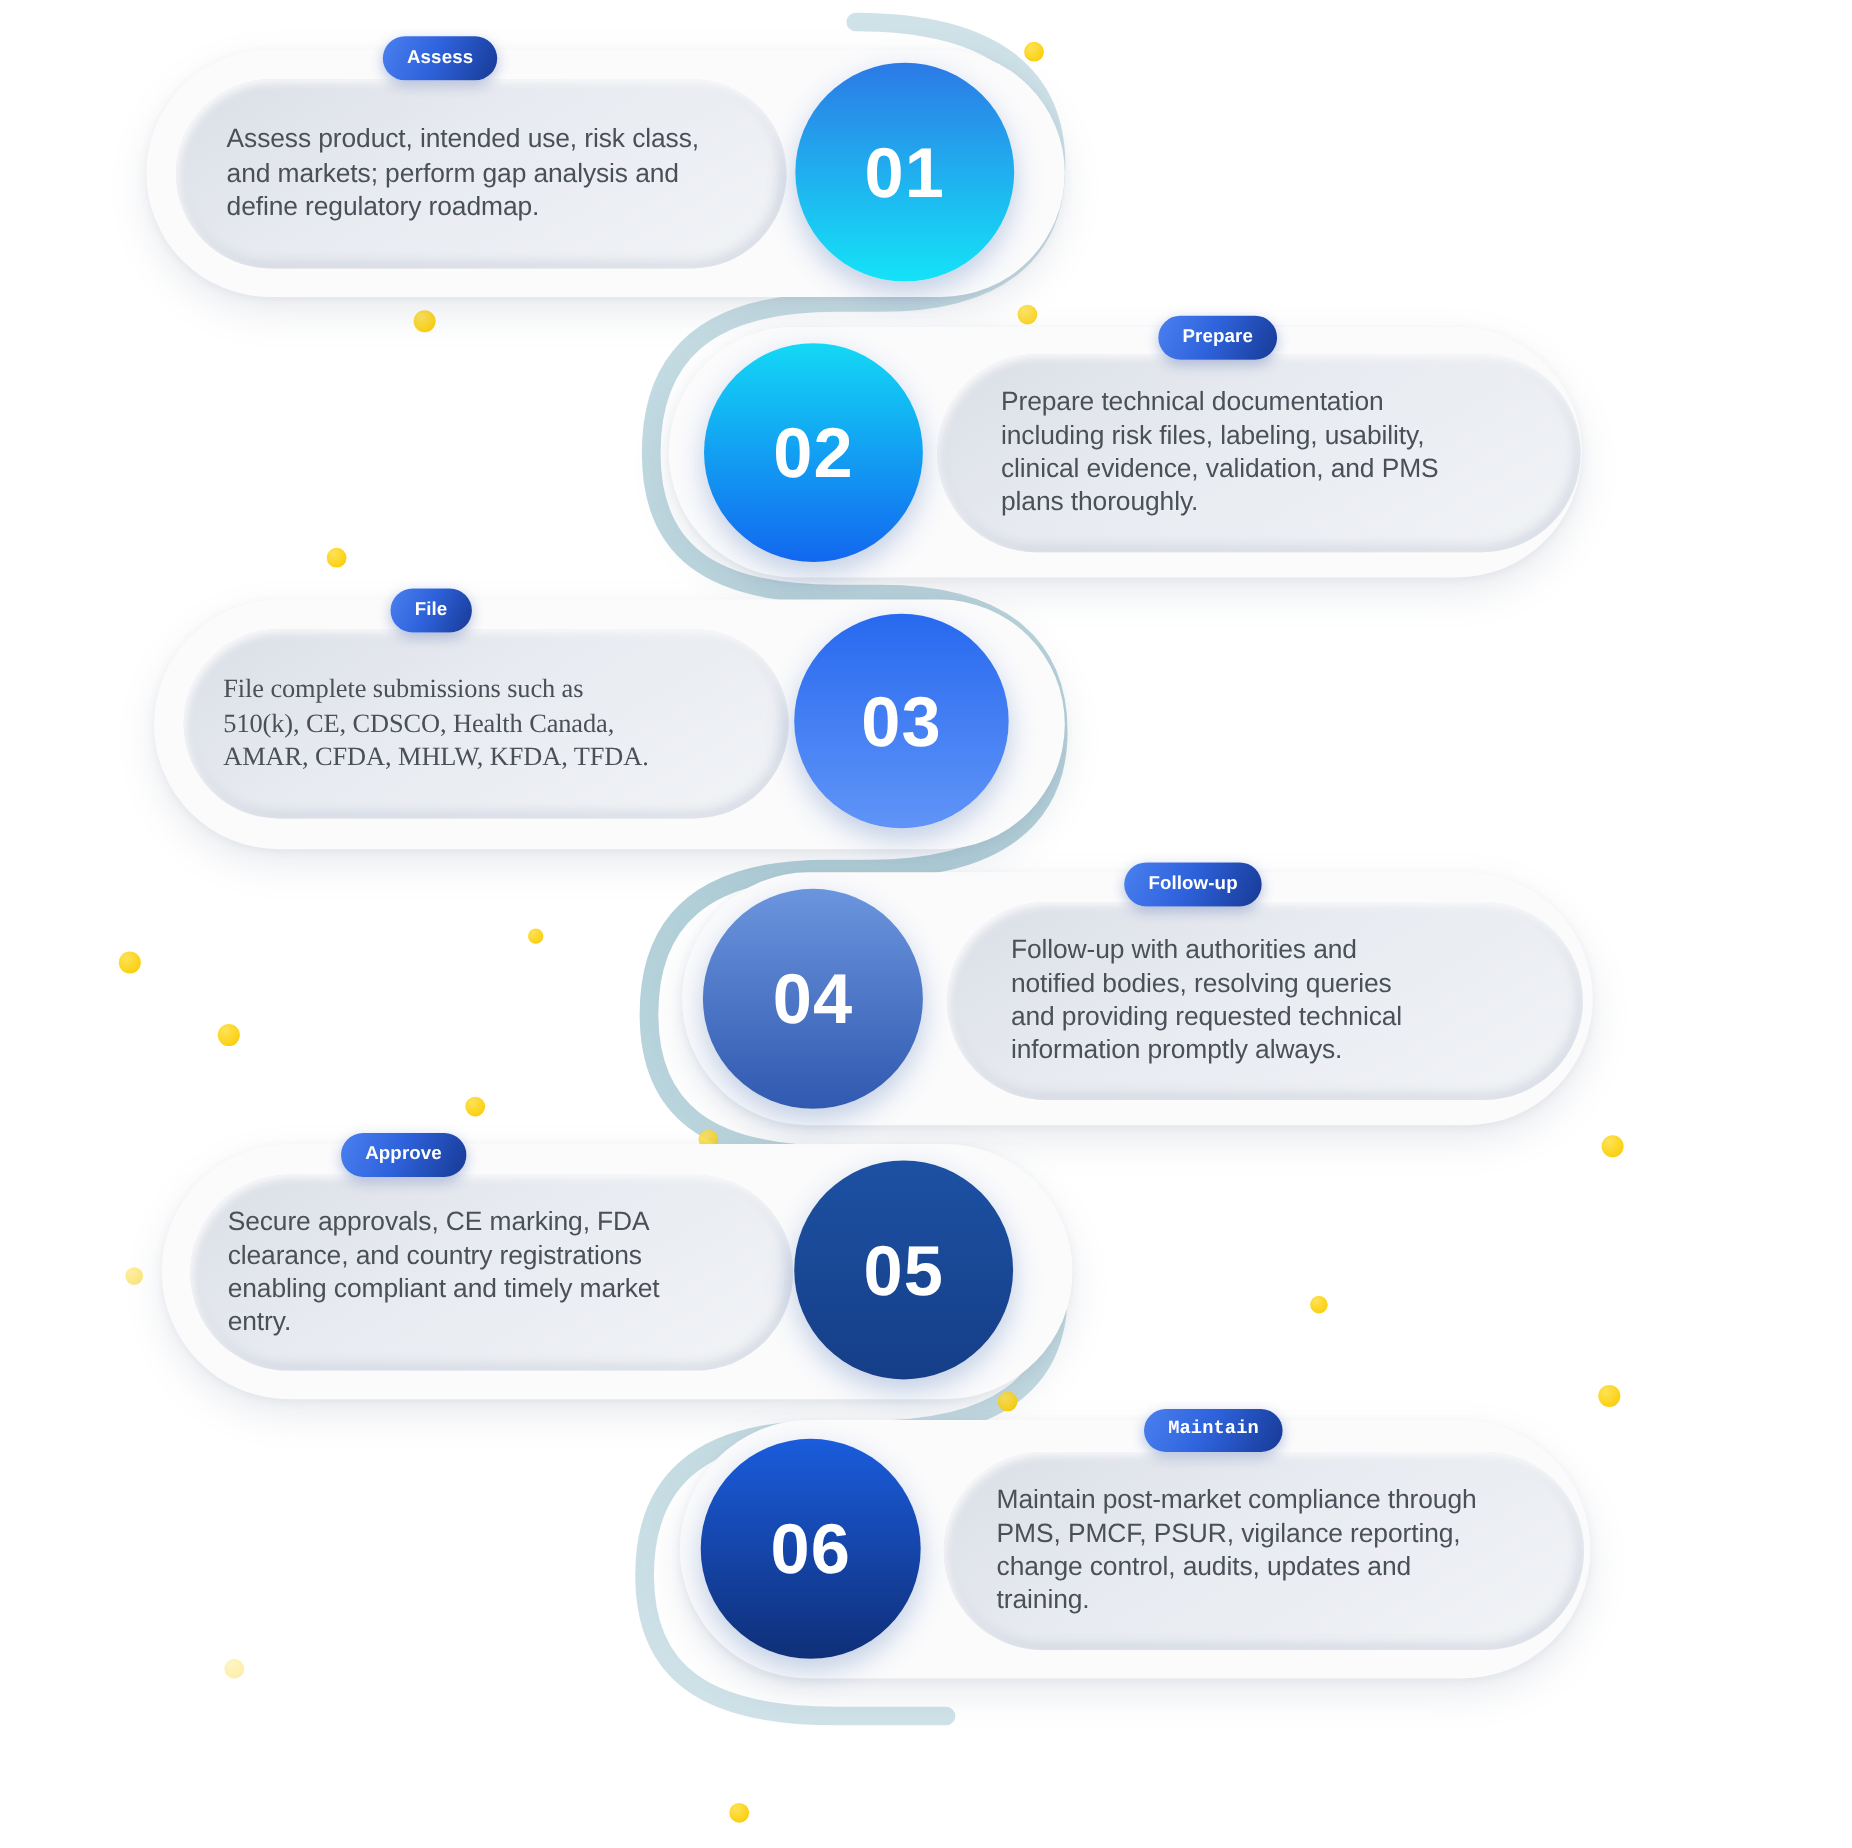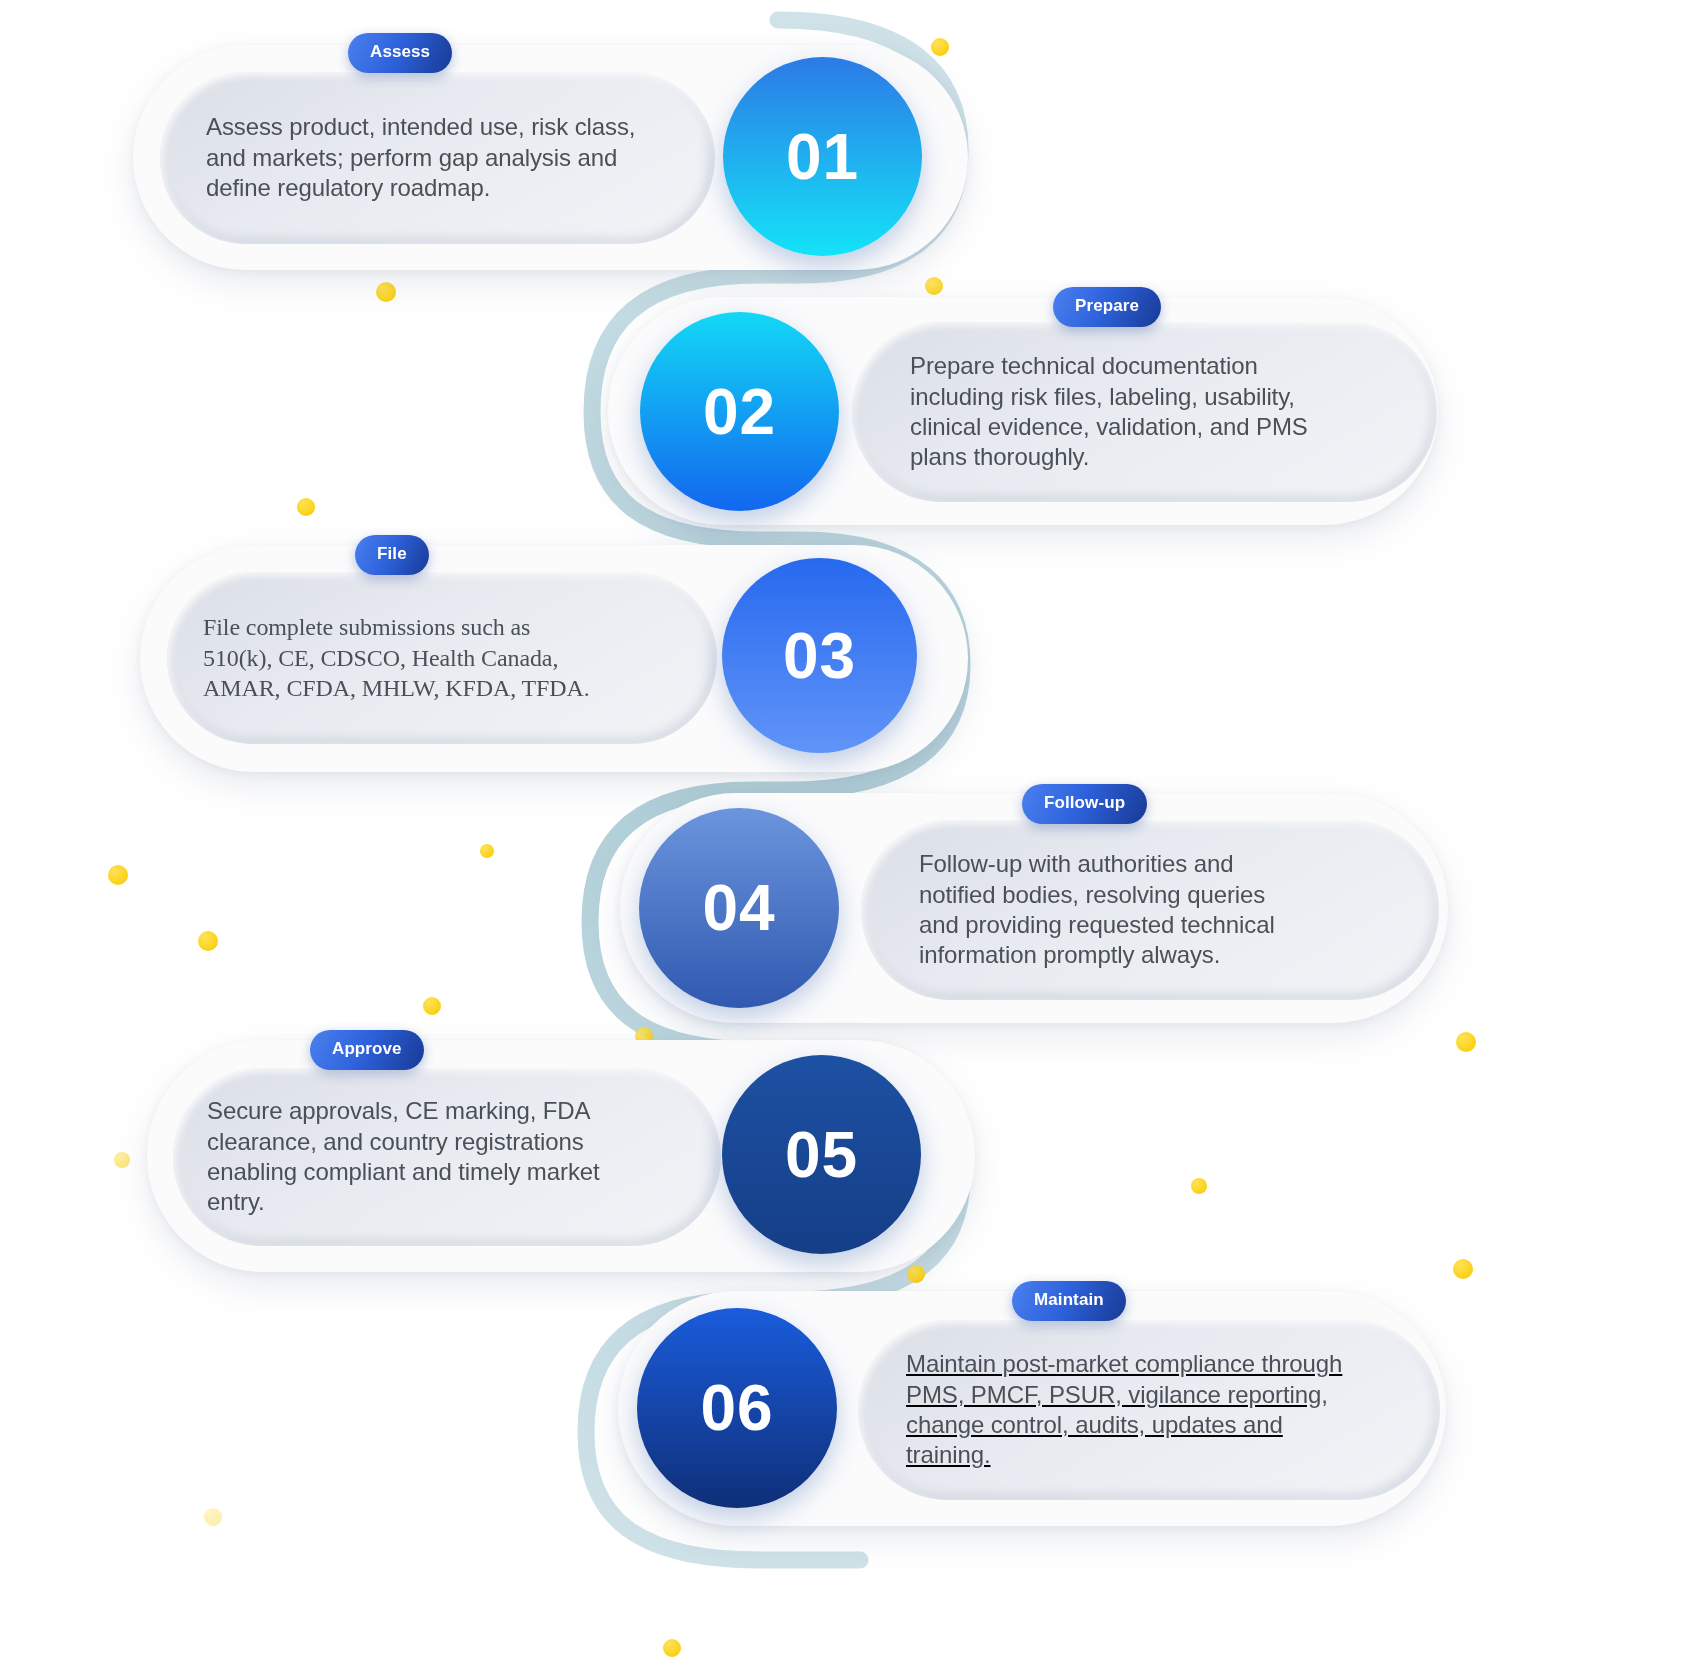--- a/index.html
+++ b/index.html
@@ -208,25 +208,25 @@
         <div class="card-text">Secure approvals, CE marking, FDA
 clearance, and country registrations
 enabling compliant and timely market
 entry.</div>
       </div>
       <div class="circle" style="left: 722px; top: 1055px; width: 199px; height: 199px; background: linear-gradient(rgb(29, 81, 163) 0%, rgb(21, 62, 135) 100%);">
         <span>05</span>
       </div>
       <div class="badge" style="left: 310px; top: 1030px;">Approve</div>
       <div class="pill-outer" style="left: 618px; top: 1291px; width: 828px; height: 235px;"></div>
-      <div class="card" style="left: 858px; top: 1320px; width: 582px; height: 180px; padding-left: 48px; padding-right: 22px; text-decoration: underline;">
+      <div class="card" style="left: 858px; top: 1320px; width: 582px; height: 180px; padding-left: 48px; padding-right: 22px;">
         <div class="card-text">Maintain post-market compliance through
 PMS, PMCF, PSUR, vigilance reporting,
 change control, audits, updates and
 training.</div>
       </div>
       <div class="circle" style="left: 637px; top: 1308px; width: 200px; height: 200px; background: linear-gradient(rgb(26, 92, 220) 0%, rgb(15, 47, 120) 100%);">
         <span>06</span>
       </div>
-      <div class="badge" style="left: 1012px; top: 1281px;">Maintain</div>
+      <div class="badge" style="left: 1040px; top: 1281px; font-family: Liberation Mono, monospace;">Maintain</div>
     </div>
 
 </div>
 
 </body></html>

